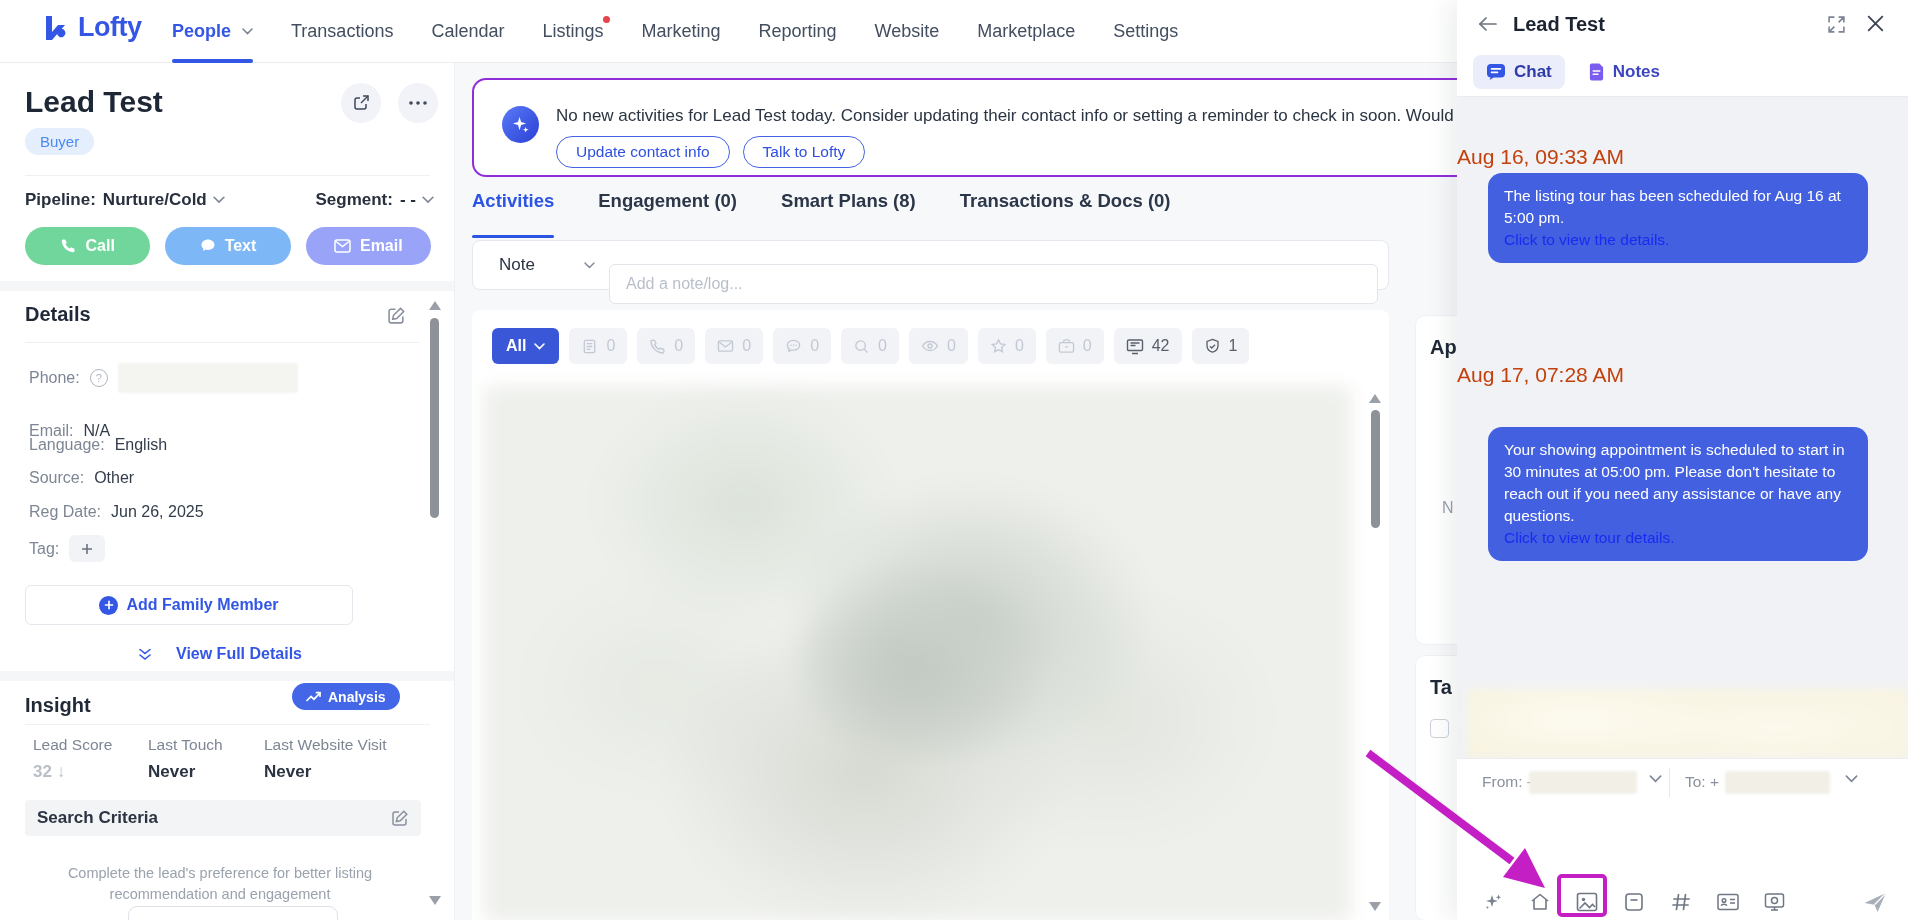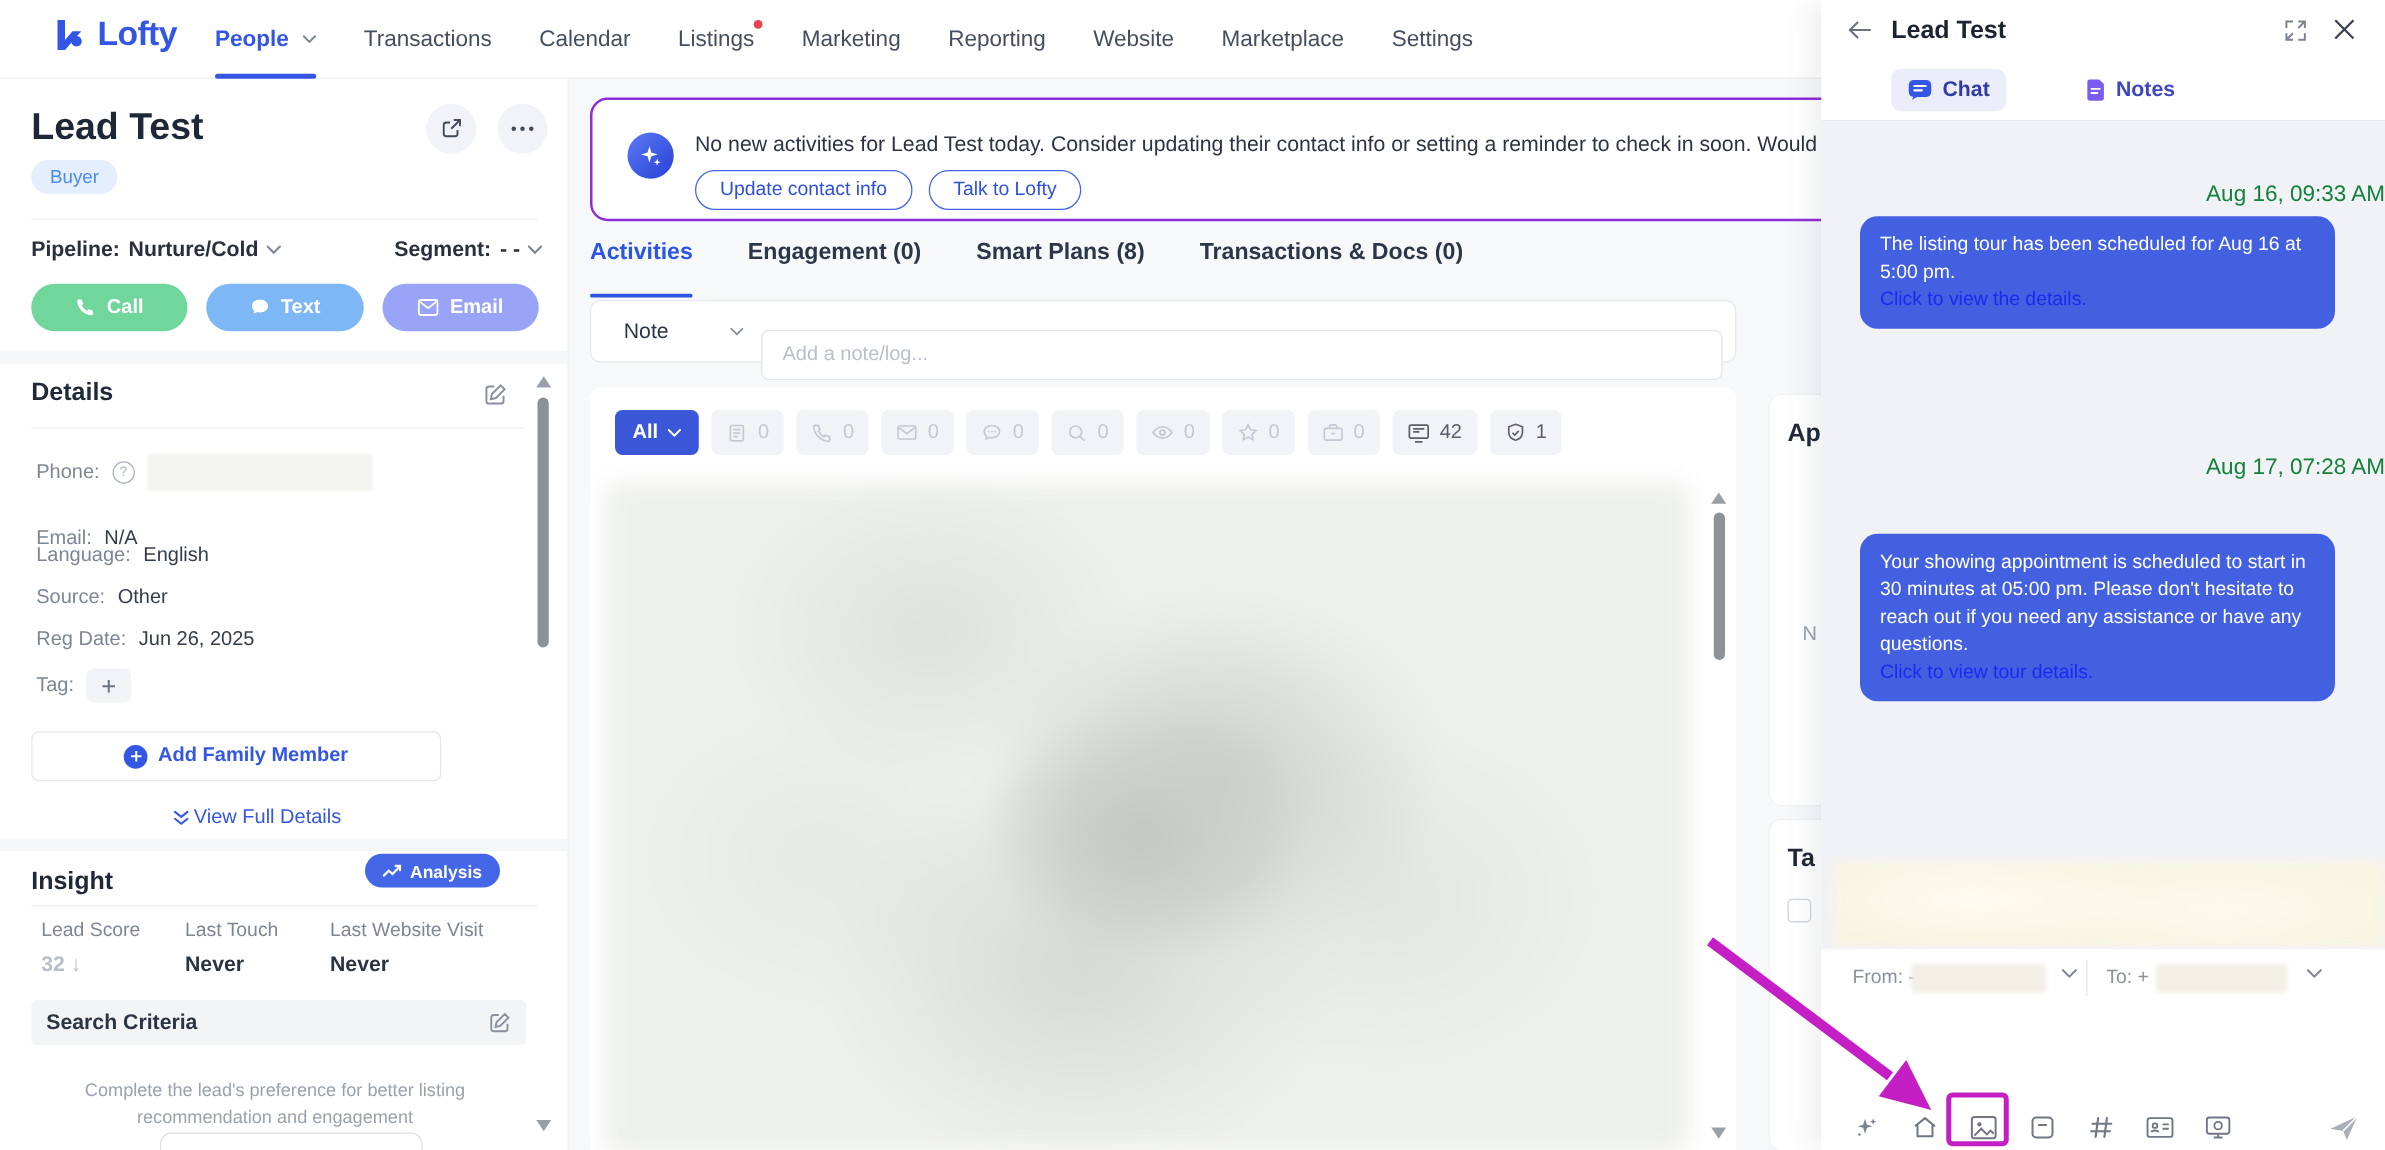--- a/index.html
+++ b/index.html
@@ -31,21 +31,21 @@
   .action-row { position:absolute; left:25px; top:164px; width:406px; display:flex; gap:15px; }
   .action-btn { flex:1; height:38px; border-radius:19px; display:flex; align-items:center; justify-content:center; gap:9px; color:#fff; font-size:16px; font-weight:700; cursor:pointer; border:none; }
   .band { position:absolute; left:0; width:455px; height:10px; background:#f5f6f8; }
   .sec-title { position:absolute; left:25px; font-size:20px; font-weight:700; color:#1f2937; }
   .drow { position:absolute; left:29px; font-size:16px; display:flex; align-items:center; gap:10px; }
   .dlabel { color:#7d8694; }
   .dvalue { color:#333c4a; }
   .blurblock { background:#f4f4f1; border-radius:3px; filter:blur(1px); }
   .tagplus { width:36px; height:27px; border-radius:6px; background:#f1f3f7; color:#6b7280; display:flex; align-items:center; justify-content:center; font-size:17px; cursor:pointer; }
   .wide-btn { position:absolute; left:25px; width:328px; height:40px; border:1px solid #e4e7ec; border-radius:6px; background:#fff; display:flex; align-items:center; justify-content:center; gap:8px; color:#3356e4; font-size:16px; font-weight:600; cursor:pointer; }
-  .link-blue { color:#3356e4; font-size:16px; font-weight:400; cursor:pointer; display:flex; align-items:center; gap:3px;justify-content:center; }
+  .link-blue { color:#3356e4; font-size:16px; font-weight:700; cursor:pointer; display:flex; align-items:center; gap:24px;justify-content:center; }
   .analysis-pill { position:absolute; left:292px; top:620px; height:27px; padding:0 14px; border-radius:14px; background:#4467e8; color:#fff; font-size:14px; font-weight:700; display:flex; align-items:center; gap:6px; cursor:pointer; }
   .stat-label { font-size:15.5px; color:#7d8694; }
   .stat-value { font-size:17px; font-weight:700; color:#2a3442; margin-top:8px; }
   .score-gray { color:#b9bfc8; }
   .sc-bar { position:absolute; left:25px; top:737px; width:396px; height:36px; background:#f3f4f6; border-radius:4px; display:flex; align-items:center; justify-content:space-between; padding:0 12px; }
   .sc-title { font-size:17px; font-weight:700; color:#2a3442; }
   .hint { position:absolute; left:40px; top:800px; width:360px; text-align:center; font-size:14.5px; line-height:1.45; color:#9aa2ad; }
   .partial-box { position:absolute; left:128px; top:843px; width:210px; height:22px; border:1.5px solid #dde1e7; border-radius:9px; background:#fff; }
 
   
@@ -88,25 +88,25 @@
   .bg-card { position:absolute; background:#fff; border-radius:10px; border:1px solid #f0f1f4; }
   .bg-card-title { font-size:20px; font-weight:700; color:#1f2937; padding:20px 0 0 14px; }
   .bg-card-muted { font-size:16px; color:#99a1ac; padding:0 0 0 26px; }
   .bg-checkbox { width:19px; height:19px; border:1.5px solid #ccd2da; border-radius:4px; background:#fff; margin:20px 0 0 14px; }
 
   
   #chat-panel { position:absolute; left:1457px; top:0; width:451px; height:920px; background:#fff; box-shadow:-8px 0 22px rgba(25,32,56,.08); z-index:50; }
   .cp-header { position:absolute; left:0; top:0; right:0; height:50px; }
   .cp-title { position:absolute; left:56px; top:13px; font-size:20px; font-weight:800; color:#1b2430; }
   .cp-tabs { position:absolute; left:16px; top:55px; display:flex; gap:10px; align-items:center; }
-  .cp-tab { height:34px; padding:0 13px; border-radius:8px; display:flex; align-items:center; gap:8px; font-size:17px; font-weight:600; color:#3d46c0; cursor:pointer;margin-left:40px; }
+  .cp-tab { height:34px; padding:0 13px; border-radius:8px; display:flex; align-items:center; gap:8px; font-size:17px; font-weight:600; color:#3d46c0; cursor:pointer; }
   .cp-tab.active { background:#ecedfa; color:#2f3ca8; }
   .cp-divider { position:absolute; left:0; right:0; top:96px; height:1px; background:#e9ebef; }
   .chat-area { position:absolute; left:0; top:97px; right:0; height:661px; background:#f1f2f5; }
-  .ts { position:absolute; left:0; right:0; text-align:right; font-size:18px; color:#15803d; }
+  .ts { position:absolute; left:0; right:0; text-align:left; font-size:21px; color:#c2410c; }
   .bubble { position:absolute; right:40px; width:380px; background:#4260df; border-radius:14px; padding:12px 16px; color:#fff; font-size:15.5px; line-height:1.42; }
   .bubble-link { color:#1b2af0; cursor:pointer; }
   .yellowzone { position:absolute; left:10px; right:0; top:592px; height:69px;
     background: radial-gradient(200px 60px at 25% 45%, #fdfbf0 0%, transparent 75%),
                 radial-gradient(260px 70px at 70% 55%, #fcf9ec 0%, transparent 75%), #f8f3e0;
     filter:blur(4px); border-radius:4px; }
   .fromto { position:absolute; left:0; right:0; top:758px; height:47px; background:#fff; border-top:1px solid #ebedf0; font-size:15.5px; color:#8a919c; }
   .ft-blur { background:#f1efe6; border-radius:3px; filter:blur(1.5px); }
   .cp-toolbar { position:absolute; left:0; right:0; top:884px; height:36px; display:flex; align-items:center; color:#6f7784; }
   .tb-icon { width:47px; display:flex; justify-content:center; cursor:pointer; }

